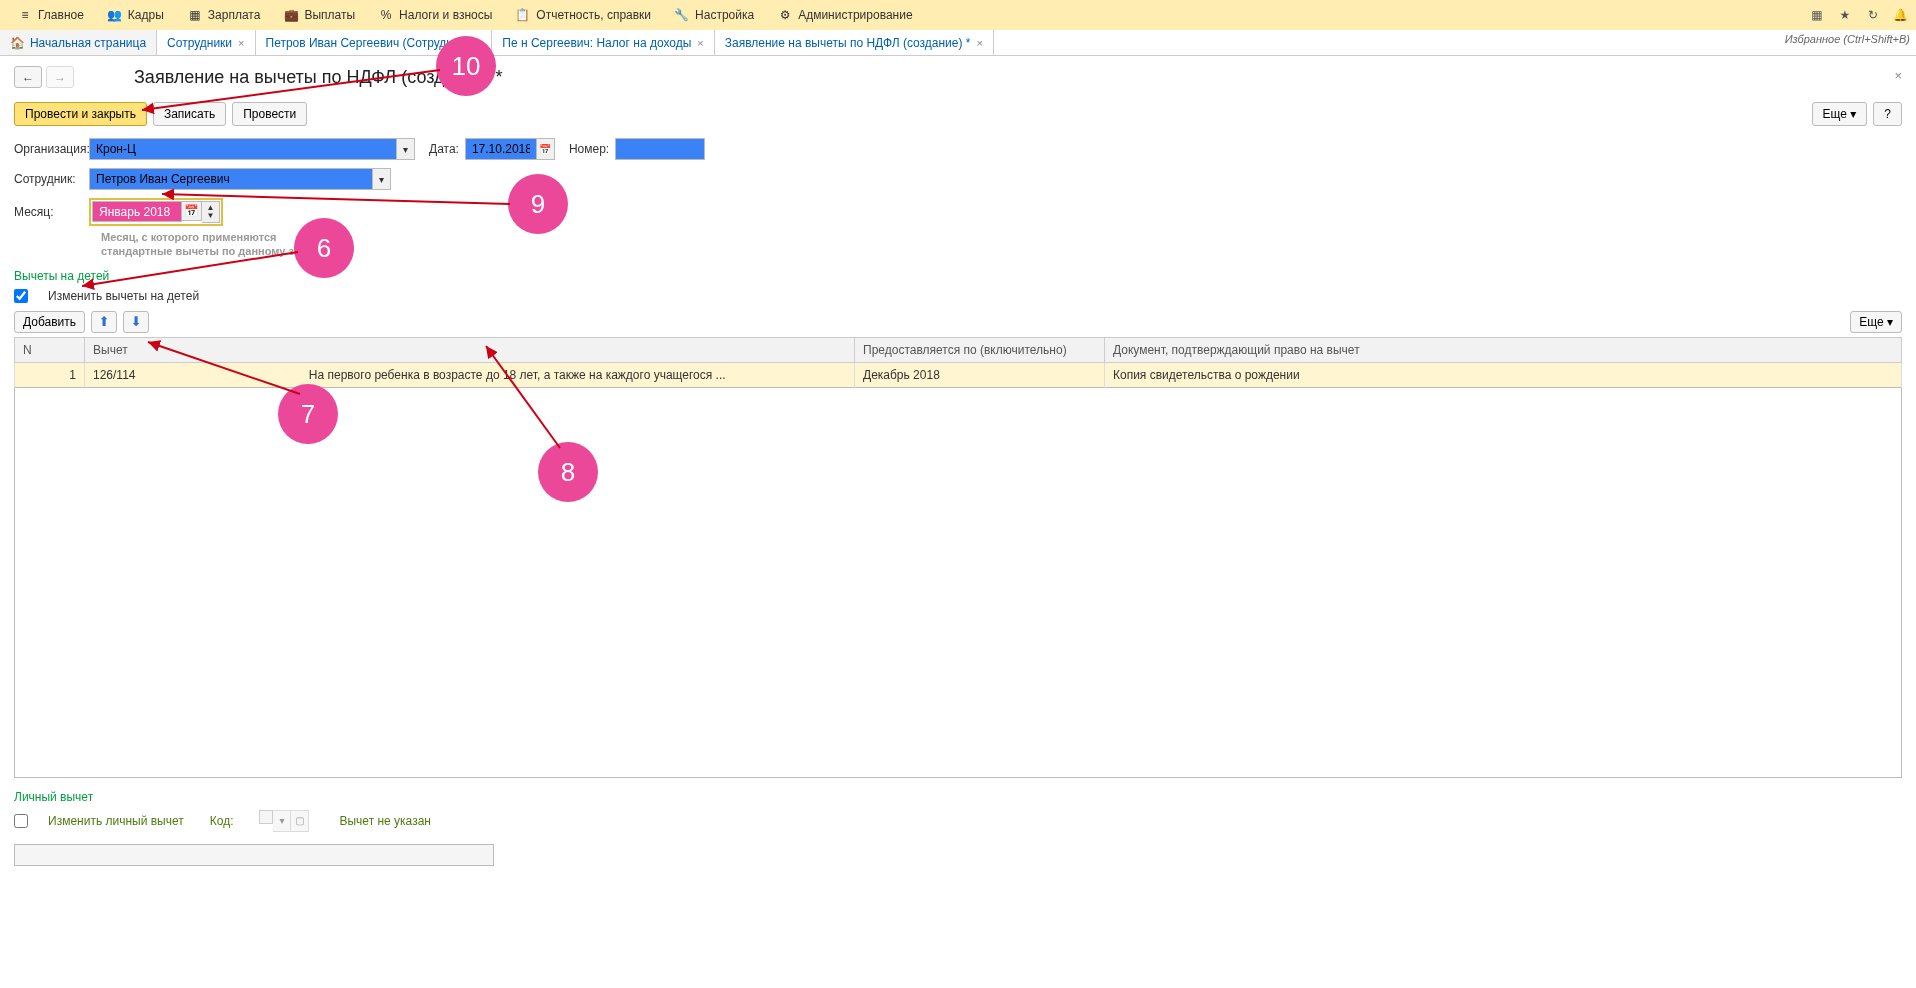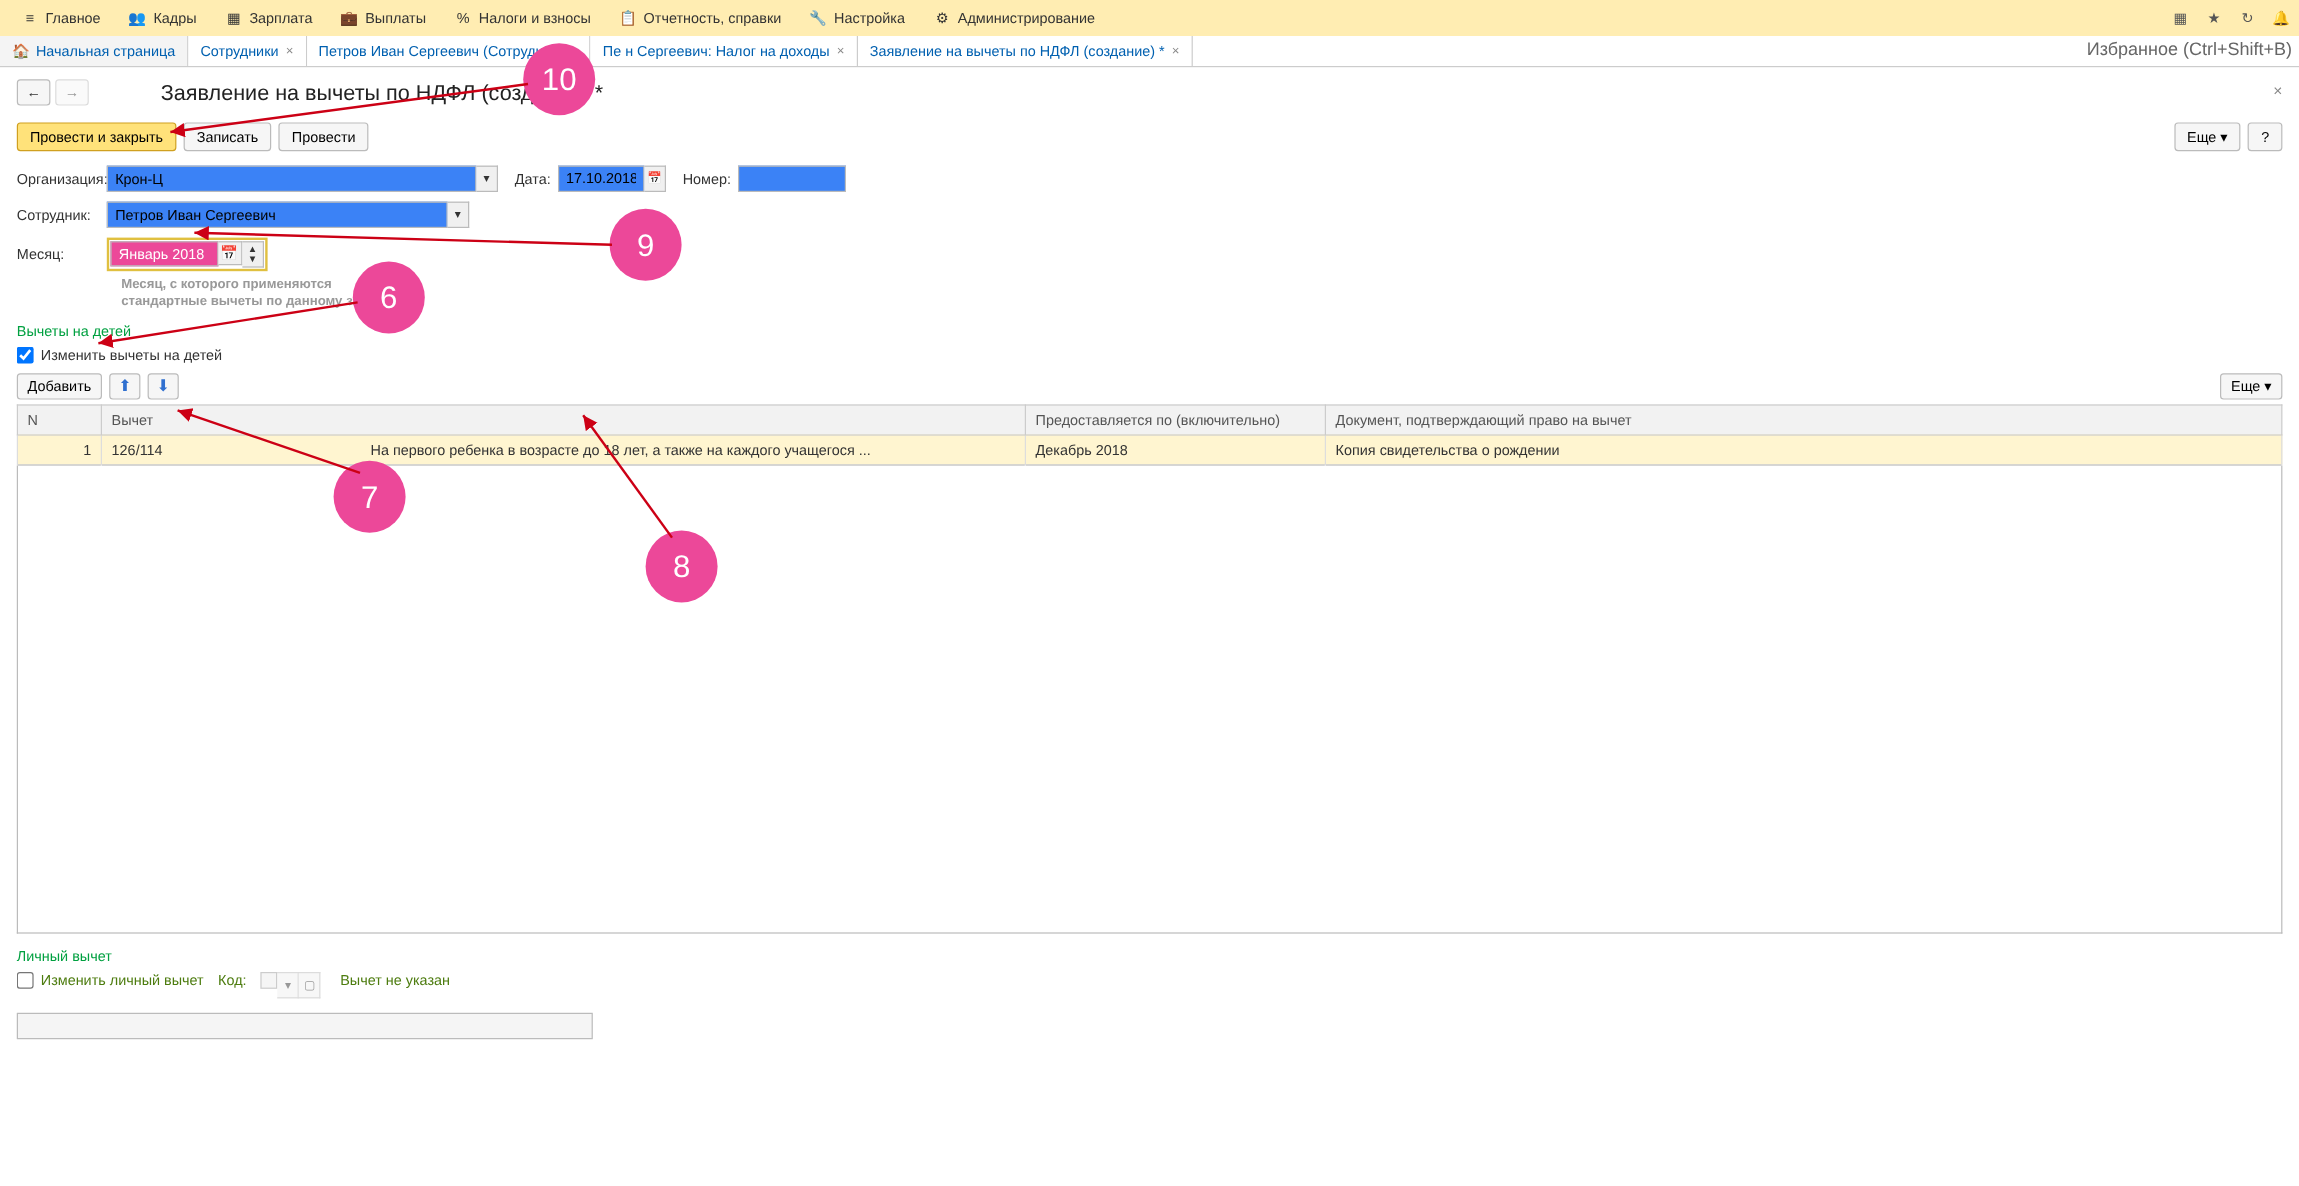--- a/index.html
+++ b/index.html
@@ -12,21 +12,21 @@
 .menubar-right { position: absolute; right: 6px; display: flex; gap: 10px; align-items: center; }
 .menubar-right .ricon { width: 18px; height: 18px; display: inline-flex; align-items: center; justify-content: center; cursor: pointer; color: #555; }
 
 
 .tabbar { background: #fff; height: 26px; border-bottom: 1px solid #ccc; display: flex; align-items: stretch; position: relative; }
 .tab { display: flex; align-items: center; padding: 0 10px; border-right: 1px solid #ccc; cursor: pointer; color: #0060b0; background: #fff; }
 .tab.home { background: #f4f4f4; }
 .tab .tabicon { margin-right: 5px; }
 .tab .close { margin-left: 6px; color: #888; font-size: 11px; }
 .tab.active { background: #fff; font-weight: normal; }
-.tabbar-right { position: absolute; right: 6px; top: 3px; font-size: 15px; color: #666; }
+.tabbar-right { position: absolute; right: 6px; top: 3px; font-size: 11px; color: #666; font-style: italic; }
 
 
 .content { padding: 10px 14px 0 14px; }
 .nav-buttons { display: flex; gap: 4px; align-items: center; }
 .nav-btn { width: 28px; height: 22px; border: 1px solid #bbb; background: #f6f6f6; display: flex; align-items: center; justify-content: center; cursor: pointer; border-radius: 3px; }
 .header-row { display: flex; align-items: center; gap: 20px; margin-bottom: 14px; position: relative; }
 .page-title { font-size: 18px; font-weight: normal; color: #222; margin-left: 40px; }
 .close-x { position: absolute; right: 0; top: 2px; cursor: pointer; color: #888; font-size: 13px; }
 
 
@@ -41,21 +41,21 @@
 .form-input { height: 22px; padding: 2px 6px; border: 1px solid #bbb; background: #3b82f6; font-size: 12px; }
 .input-wrap { position: relative; display: inline-flex; }
 .input-btn { width: 18px; height: 22px; border: 1px solid #bbb; border-left: none; background: #f0f0f0; display: flex; align-items: center; justify-content: center; cursor: pointer; font-size: 10px; }
 .month-wrap { border: 2px solid #e0c040; padding: 1px; display: inline-flex; }
 .month-input { background: #ec4899; color: #fff; border: 1px solid #bbb; height: 21px; padding: 2px 6px; width: 90px; font-size: 12px; }
 .month-pick { width: 20px; height: 20px; border: 1px solid #bbb; border-left: none; background: #f0f0f0; display: flex; align-items: center; justify-content: center; }
 .hint { color: #999; font-size: 11px; line-height: 1.3; margin-left: 87px; margin-top: -4px; margin-bottom: 10px; font-weight: bold; }
 
 
 .section-title { color: #00a040; font-size: 12px; margin-bottom: 6px; }
-.checkbox-row { display: flex; align-items: flex-start; gap: 6px; margin-bottom: 8px; }
+.checkbox-row { display: flex; align-items: center; gap: 20px; margin-bottom: 8px; }
 .checkbox-row input { width: 14px; height: 14px; }
 
 
 .table-toolbar { display: flex; gap: 6px; align-items: flex-end; margin-bottom: 4px; position: relative; }
 .tbl-btn { padding: 3px 8px; border: 1px solid #bbb; background: #f6f6f6; cursor: pointer; border-radius: 3px; font-size: 12px; }
 .icon-btn { width: 26px; height: 22px; border: 1px solid #bbb; background: #f6f6f6; display: flex; align-items: center; justify-content: center; cursor: pointer; border-radius: 3px; }
 .table-toolbar-right { position: absolute; right: 0; }
 
 
 .data-table { border: 1px solid #bbb; width: 100%; border-collapse: collapse; }

